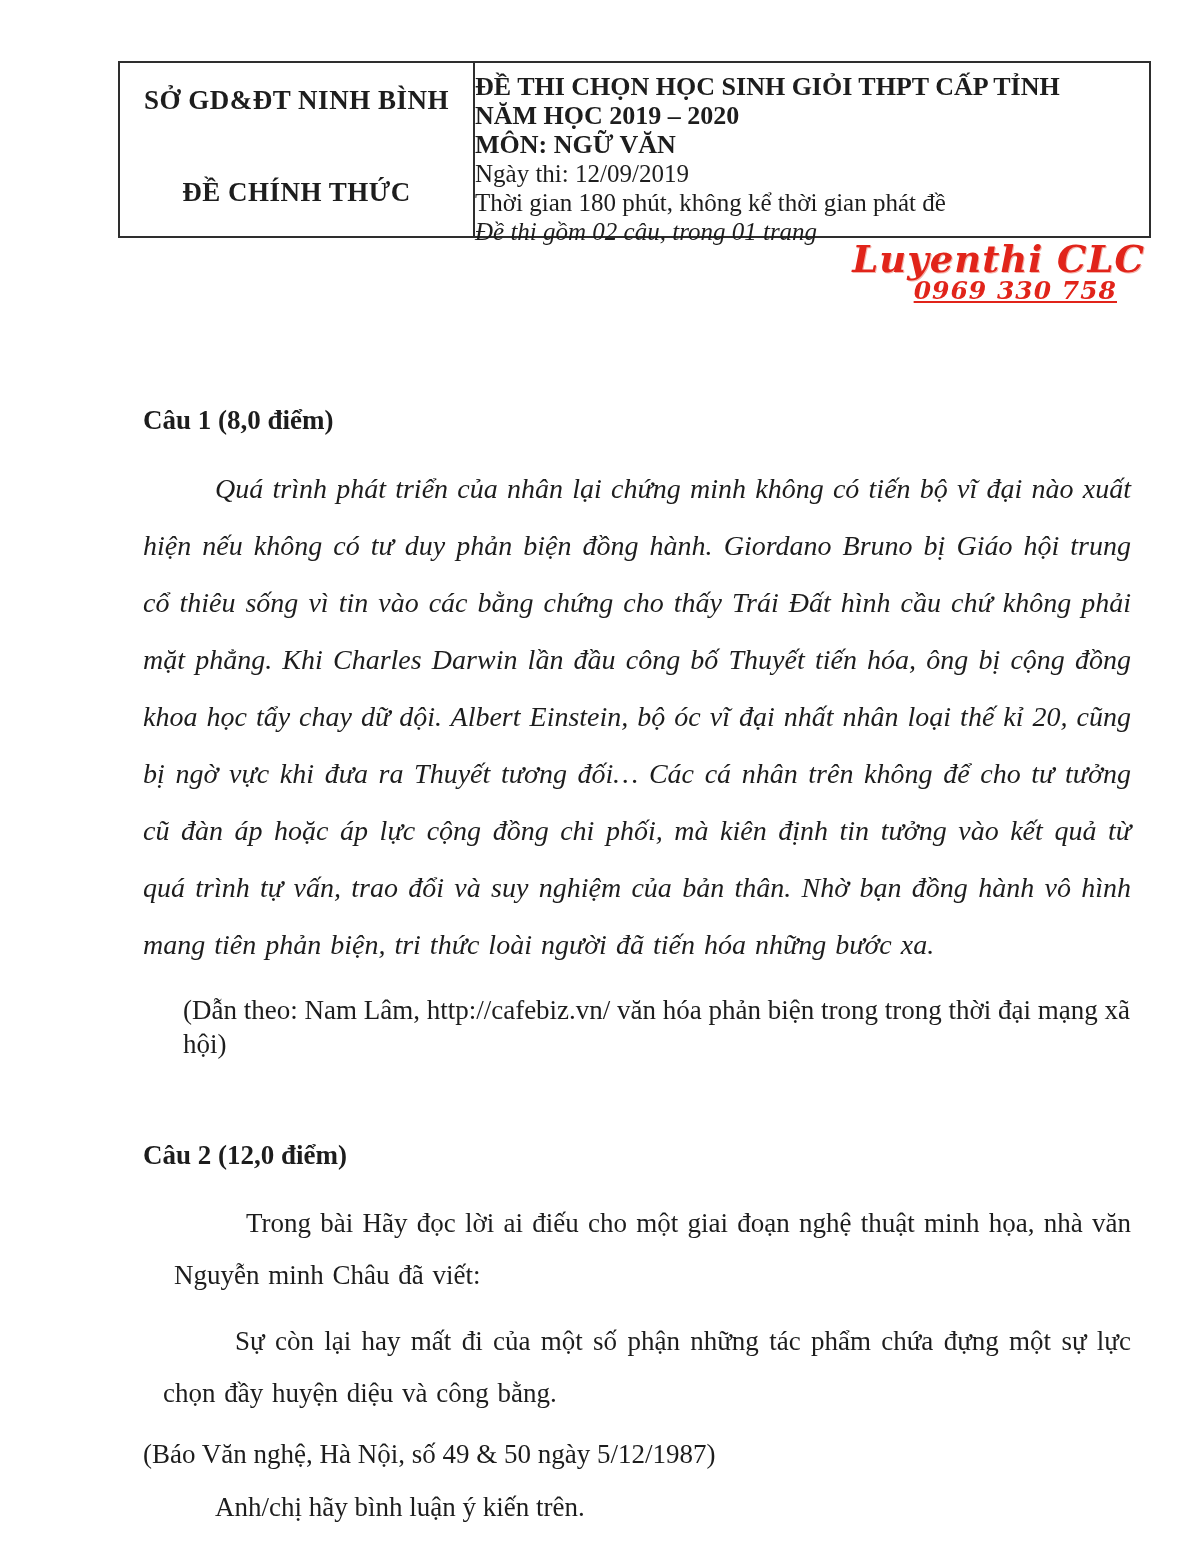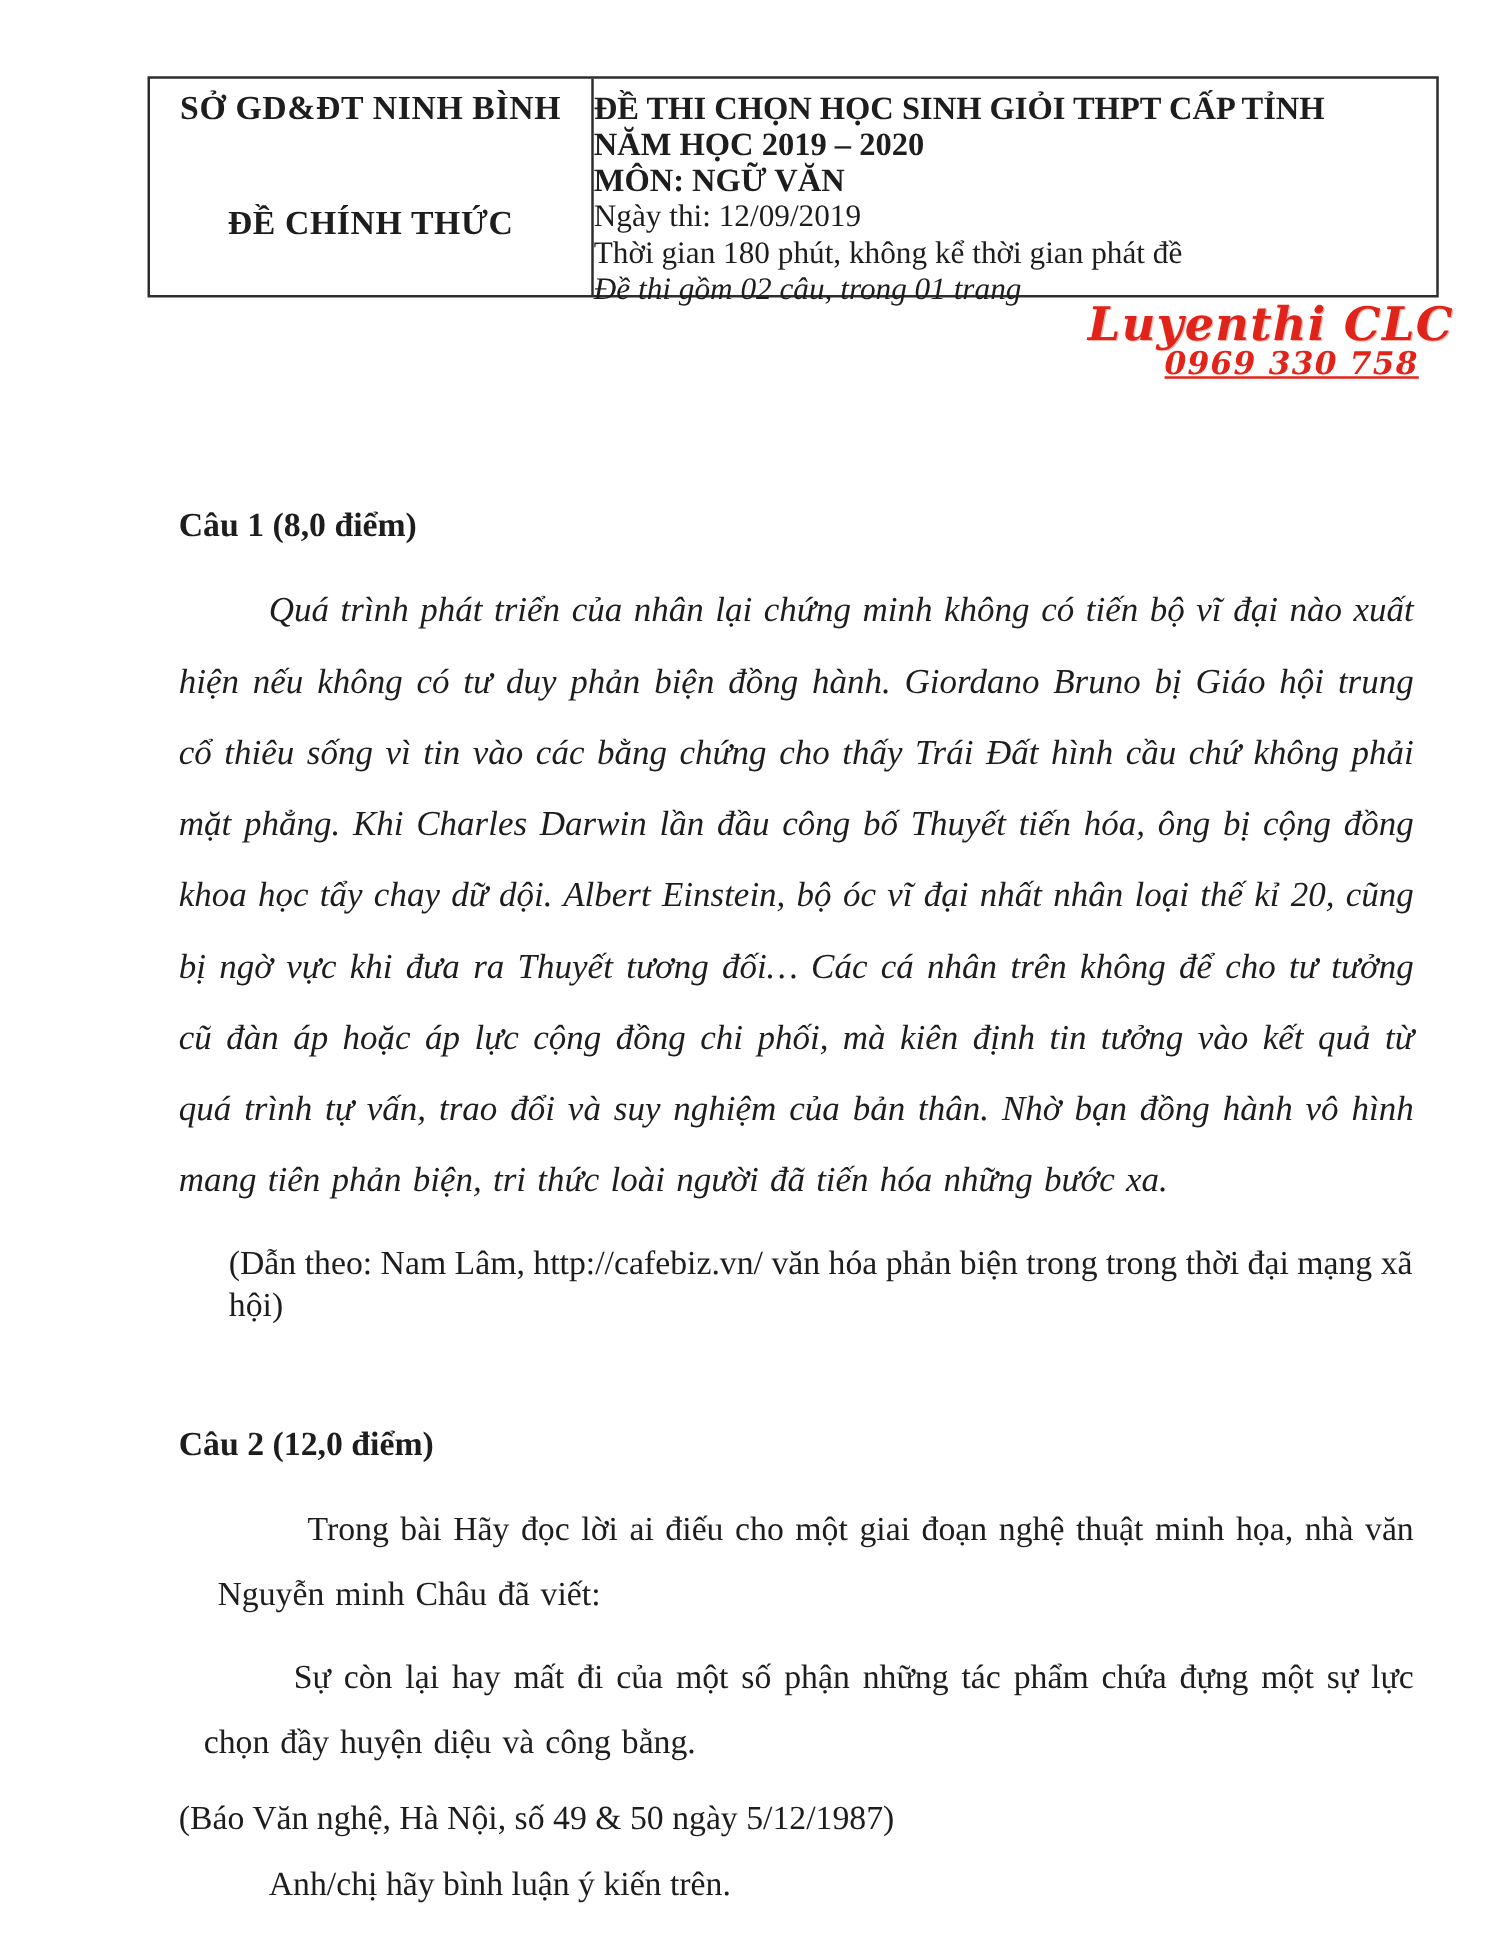--- a/index.html
+++ b/index.html
@@ -24,21 +24,21 @@
     width: 1033px;
     height: 177px;
     border: 2px solid #2e2e2e;
     display: flex;
     background: #ffffff;
   }
   .header-left {
     width: 355px;
     border-right: 2px solid #2e2e2e;
     text-align: center;
-    padding-top: 8px;
+    padding-top: 22px;
   }
   .header-left .org {
     font-weight: bold;
     font-size: 27px;
     letter-spacing: 0.5px;
   }
   .header-left .official {
     font-weight: bold;
     font-size: 27px;
     margin-top: 61px;
@@ -51,21 +51,21 @@
     line-height: 29px;
   }
   .header-right .t-bold   { font-weight: bold; font-size: 26px; }
   .header-right .t-reg    { font-size: 25px; }
   .header-right .t-italic { font-size: 25px; font-style: italic; }
 
   
   .logo {
     position: absolute;
     top: 241px;
-    right: 37px;
+    right: 55px;
     text-align: right;
   }
   .logo .logo-name {
     font-family: "DejaVu Serif", serif;
     font-weight: bold;
     font-style: italic;
     font-size: 37px;
     line-height: 36px;
     letter-spacing: 1px;
     color: #e1241a;

